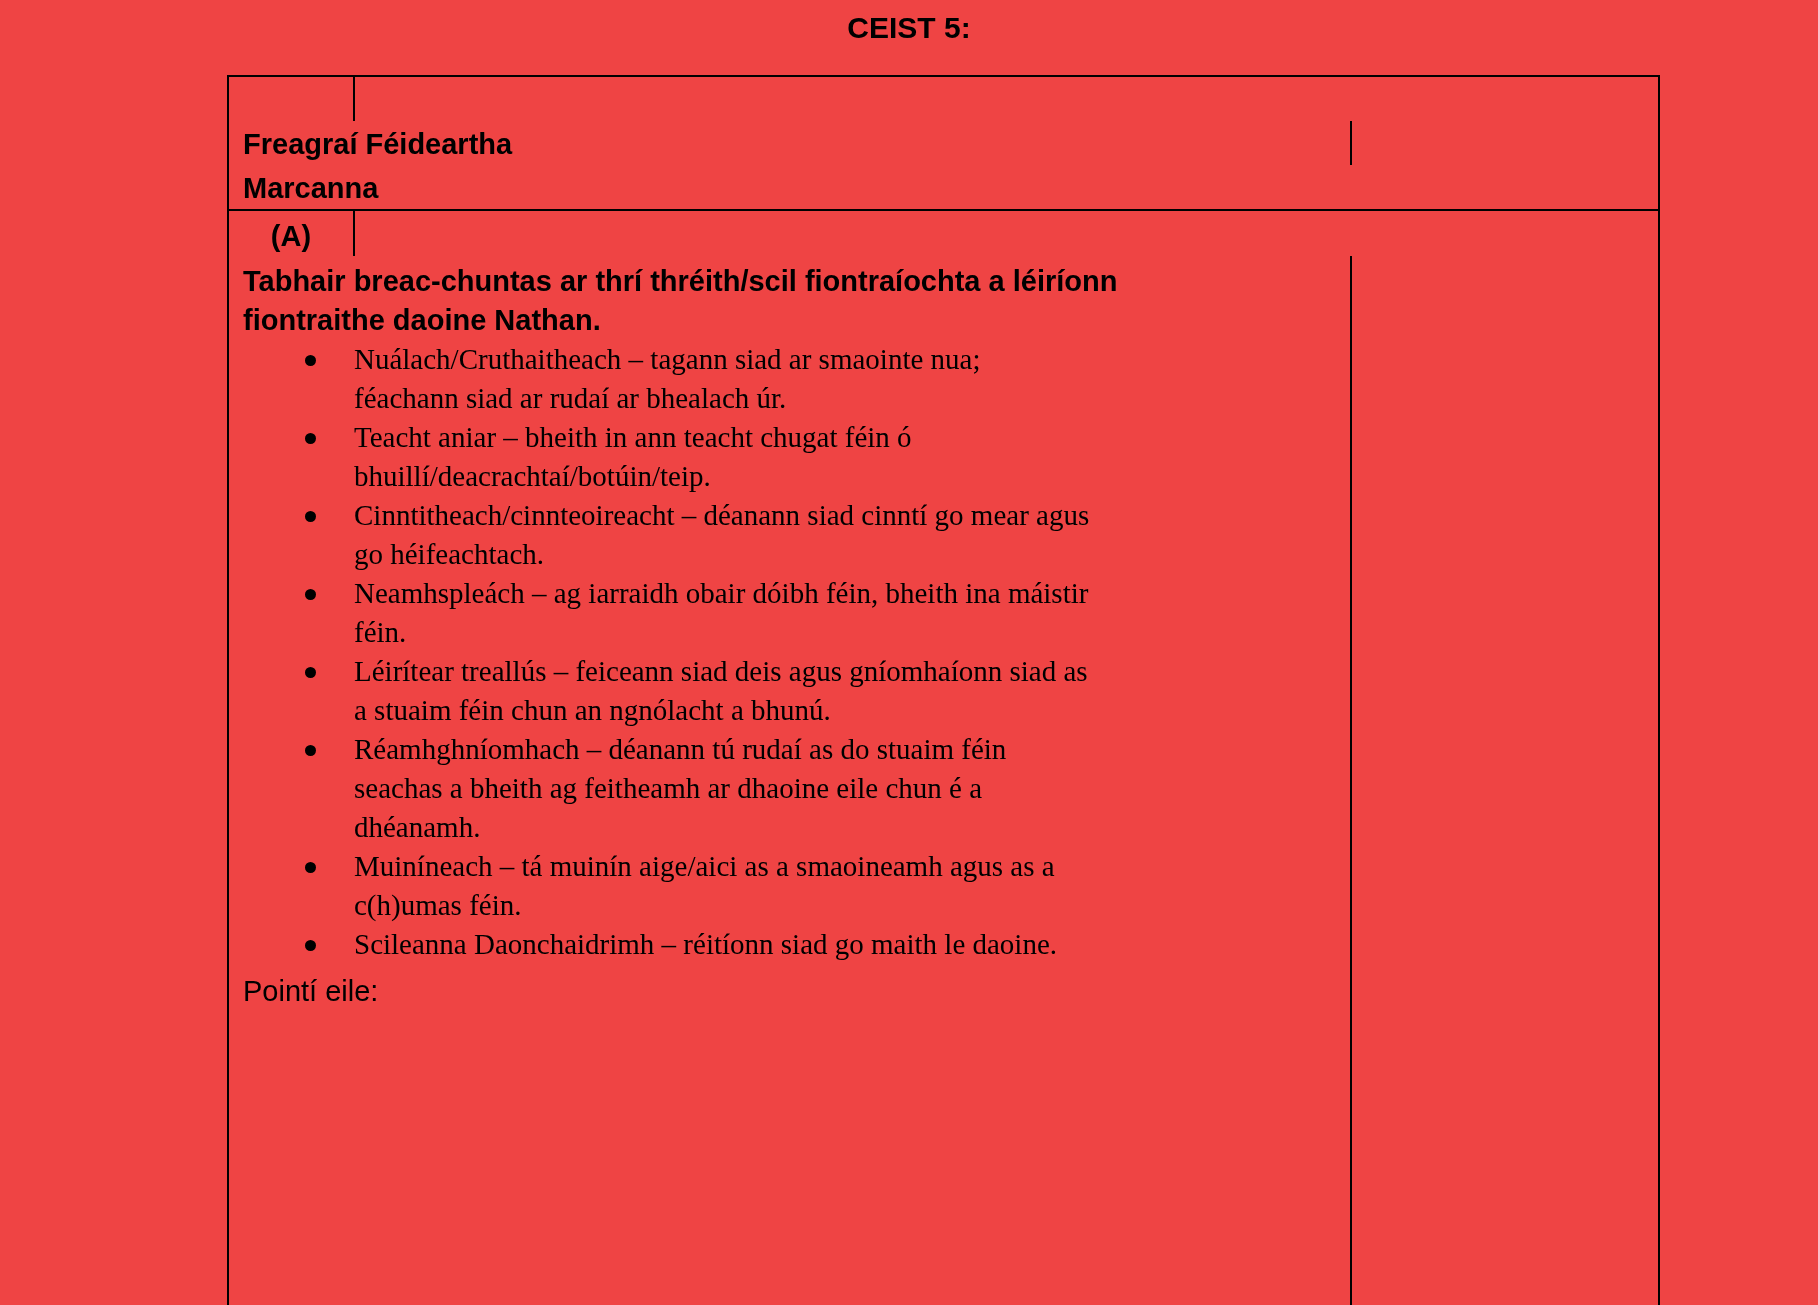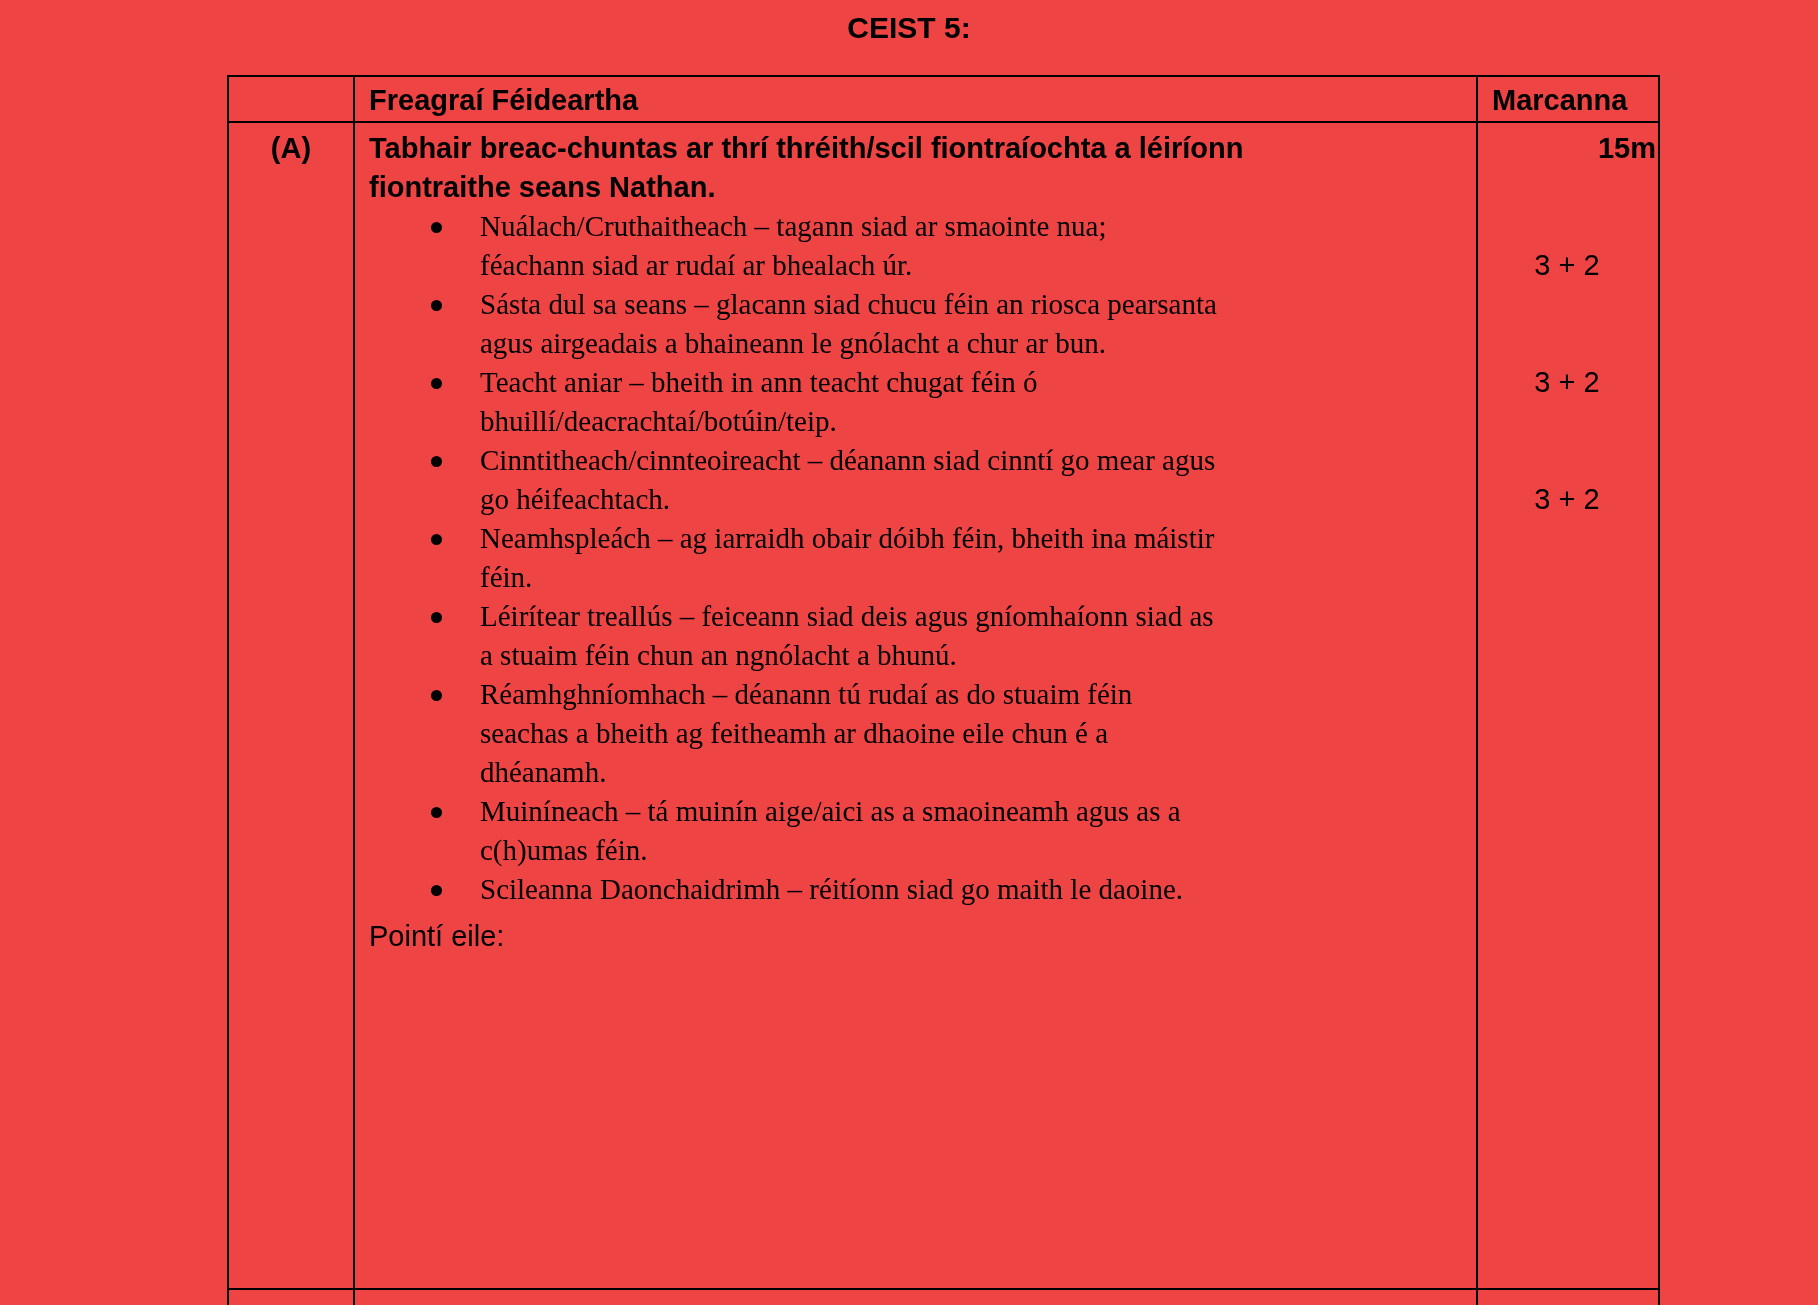--- a/index.html
+++ b/index.html
@@ -31,21 +31,21 @@
     position: absolute;
     left: 227px;
     top: 75px;
     width: 1433px;
     border: 2px solid #000;
     border-bottom: none;
     box-sizing: border-box;
   }
   .t-row {
     display: flex;
-    flex-direction: row;
+    flex-direction: column;
     align-items: stretch;
   }
   .cell {
     box-sizing: border-box;
   }
   .c1 { width: 126px; border-right: 2px solid #000; }
   .c2 { width: 1123px; border-right: 2px solid #000; }
   .c3 { width: 178px; }
   .header-row { border-bottom: 2px solid #000; }
   .header-row .cell {
@@ -130,26 +130,24 @@
       <div class="cell c1"></div>
       <div class="cell c2">Freagraí Féideartha</div>
       <div class="cell c3">Marcanna</div>
     </div>
 
     <div class="t-row body-row">
       <div class="cell c1">(A)</div>
 
       <div class="cell c2">
         <div class="question">Tabhair breac-chuntas ar thrí thréith/scil fiontraíochta a léiríonn
-fiontraithe seans Nathan.</div>
+fiontraithe daoine Nathan.</div>
         <ul class="bullets" id="bullet-list">
             <li>Nuálach/Cruthaitheach – tagann siad ar smaointe nua;
 féachann siad ar rudaí ar bhealach úr.</li>
-            <li>Sásta dul sa seans – glacann siad chucu féin an riosca pearsanta
-agus airgeadais a bhaineann le gnólacht a chur ar bun.</li>
             <li>Teacht aniar – bheith in ann teacht chugat féin ó
 bhuillí/deacrachtaí/botúin/teip.</li>
             <li>Cinntitheach/cinnteoireacht – déanann siad cinntí go mear agus
 go héifeachtach.</li>
             <li>Neamhspleách – ag iarraidh obair dóibh féin, bheith ina máistir
 féin.</li>
             <li>Léirítear treallús – feiceann siad deis agus gníomhaíonn siad as
 a stuaim féin chun an ngnólacht a bhunú.</li>
             <li>Réamhghníomhach – déanann tú rudaí as do stuaim féin
 seachas a bheith ag feitheamh ar dhaoine eile chun é a

